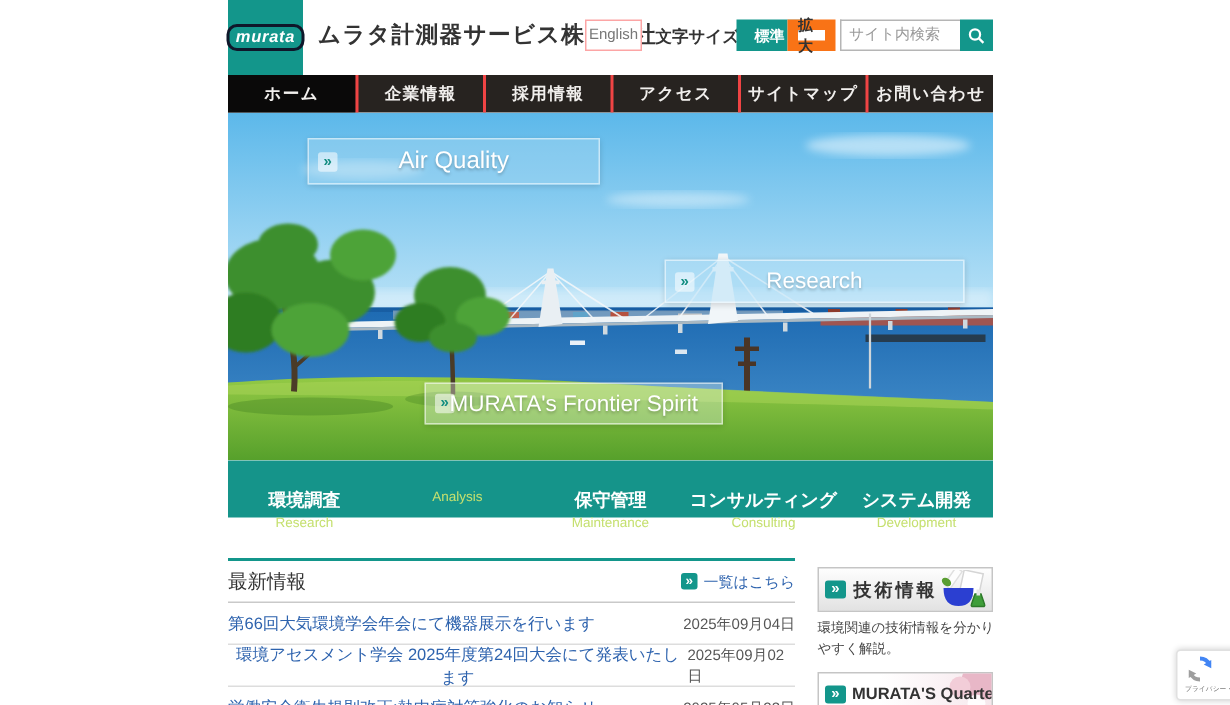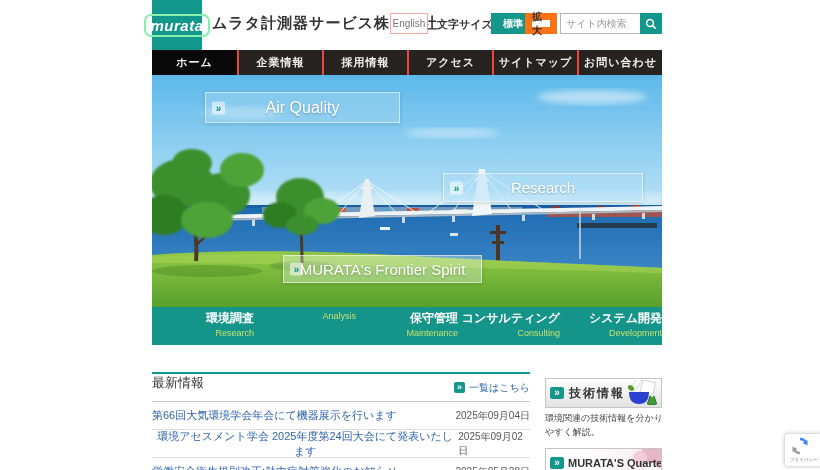--- a/index.html
+++ b/index.html
@@ -3,22 +3,22 @@
 <meta charset="utf-8">
 <style>
   * { margin:0; padding:0; box-sizing:border-box; }
   html,body { width:820px; height:470px; overflow:hidden; background:#fff;
               font-family:"Liberation Sans","DejaVu Sans",sans-serif; }
   .abs { position:absolute; }
 
   
   #logo { left:152px; top:0; width:50px; height:50px; background:#13968b;
           display:flex; align-items:center; justify-content:center; cursor:pointer; }
-  #logo .lbox { border:2px solid #86efac; border-radius:7px; padding:1px 4px;
-          color:#fff; font-weight:bold; font-style:italic; font-size:15px; letter-spacing:.5px; }
+  #logo .lbox { border:2px solid #0f172a; border-radius:7px; padding:1px 4px;
+          color:#fff; font-weight:bold; font-style:italic; font-size:11px; letter-spacing:.5px; }
   #company { left:212px; top:14px; font-size:15px; font-weight:bold; color:#333; letter-spacing:1px; }
   .hbtn { top:13px; height:21px; font-size:10px; display:flex; align-items:center;
           justify-content:center; cursor:pointer; }
   #btn-english { left:390px; width:38px; border:1px solid #fca5a5; color:#777; background:#fff; }
   #fs-label { left:437px; top:17px; font-size:11px; font-weight:bold; color:#333; }
   #btn-standard { left:491px; width:44px; background:#13968b; color:#fff; font-weight:bold; }
   #btn-large { left:525px; width:32px; border:7px solid #f97316; color:#333; background:#fff; font-weight:bold; }
   #search-box { left:560px; top:13px; width:102px; height:21px; display:flex; }
   #search-input { width:80px; height:21px; border:1px solid #b5b5b5; border-right:none;
           font-size:10px; padding:0 5px; color:#555; outline:none; }
@@ -41,27 +41,27 @@
   .chip { position:absolute; left:6px; top:50%; transform:translateY(-50%);
           width:13px; height:13px; border-radius:2px; background:rgba(255,255,255,.55);
           color:#128d80; font-size:10px; font-weight:bold; line-height:13px; text-align:center;
           text-shadow:none; }
   #lbl-air { left:53px; top:17px; width:195px; height:31px; background:rgba(165,216,242,.45); font-size:16px; }
   #lbl-research { left:291px; top:98px; width:200px; height:29px; background:rgba(175,222,246,.45); font-size:15px; }
   #lbl-frontier { left:131px; top:180px; width:199px; height:28px; background:rgba(235,246,235,.35); font-size:15px; }
 
   
   #servicenav { left:152px; top:307px; width:510px; height:38px; background:#15948a; display:flex; }
-  #servicenav .cell { width:102px; text-align:right; padding-top:3px; cursor:pointer; }
+  #servicenav .cell { width:102px; text-align:center; padding-top:18px; cursor:pointer; }
   #servicenav .jp { display:block; color:#fff; font-size:12px; font-weight:bold; }
   #servicenav .en { display:block; color:#c5e06f; font-size:9px; margin-top:1px; }
 
   
   #news { left:152px; top:372px; width:378px; border-top:2px solid #13968b; }
-  #news-head { height:28px; display:flex; justify-content:space-between;
+  #news-head { height:28px; display:flex; align-items:center; justify-content:space-between;
           border-bottom:1px solid #c9c9c9; }
   #news-title { font-size:13px; color:#333; }
   #news-more { display:flex; align-items:center; gap:4px; cursor:pointer; }
   #news-more .mchip { width:11px; height:11px; border-radius:2px; background:#13968b; color:#fff;
           font-size:9px; line-height:11px; text-align:center; font-weight:bold; }
   #news-more .mtext { font-size:10px; color:#2e63ae; }
   .news-row { height:28px; display:flex; align-items:center; justify-content:space-between;
           border-bottom:1px solid #ddd; }
   .news-link { font-size:11px; color:#2e63ae; cursor:pointer;text-align:center; }
   .news-date { font-size:10px; color:#555; }

